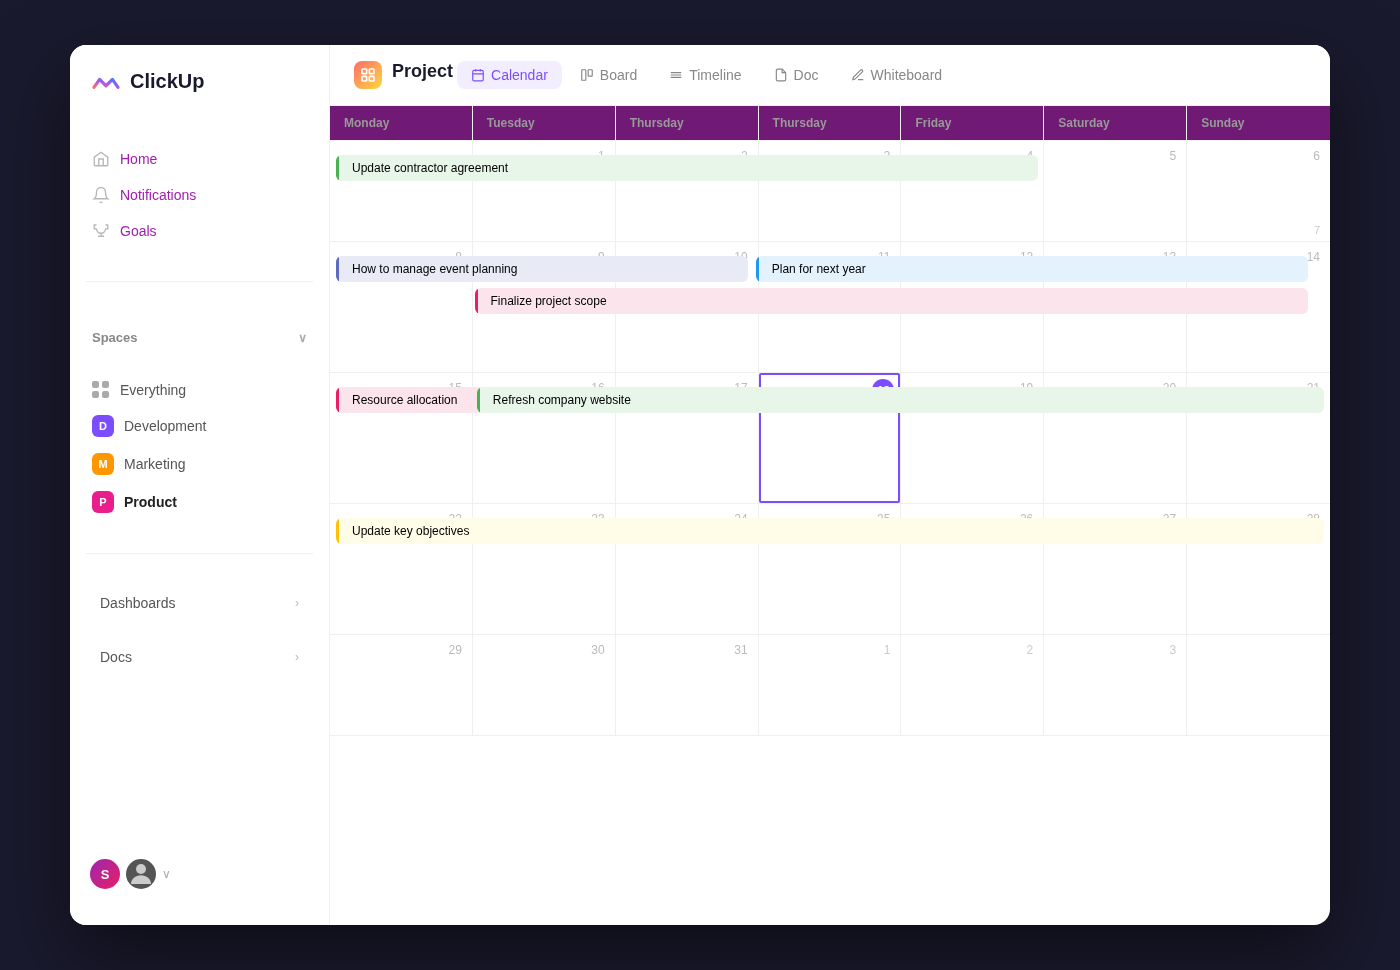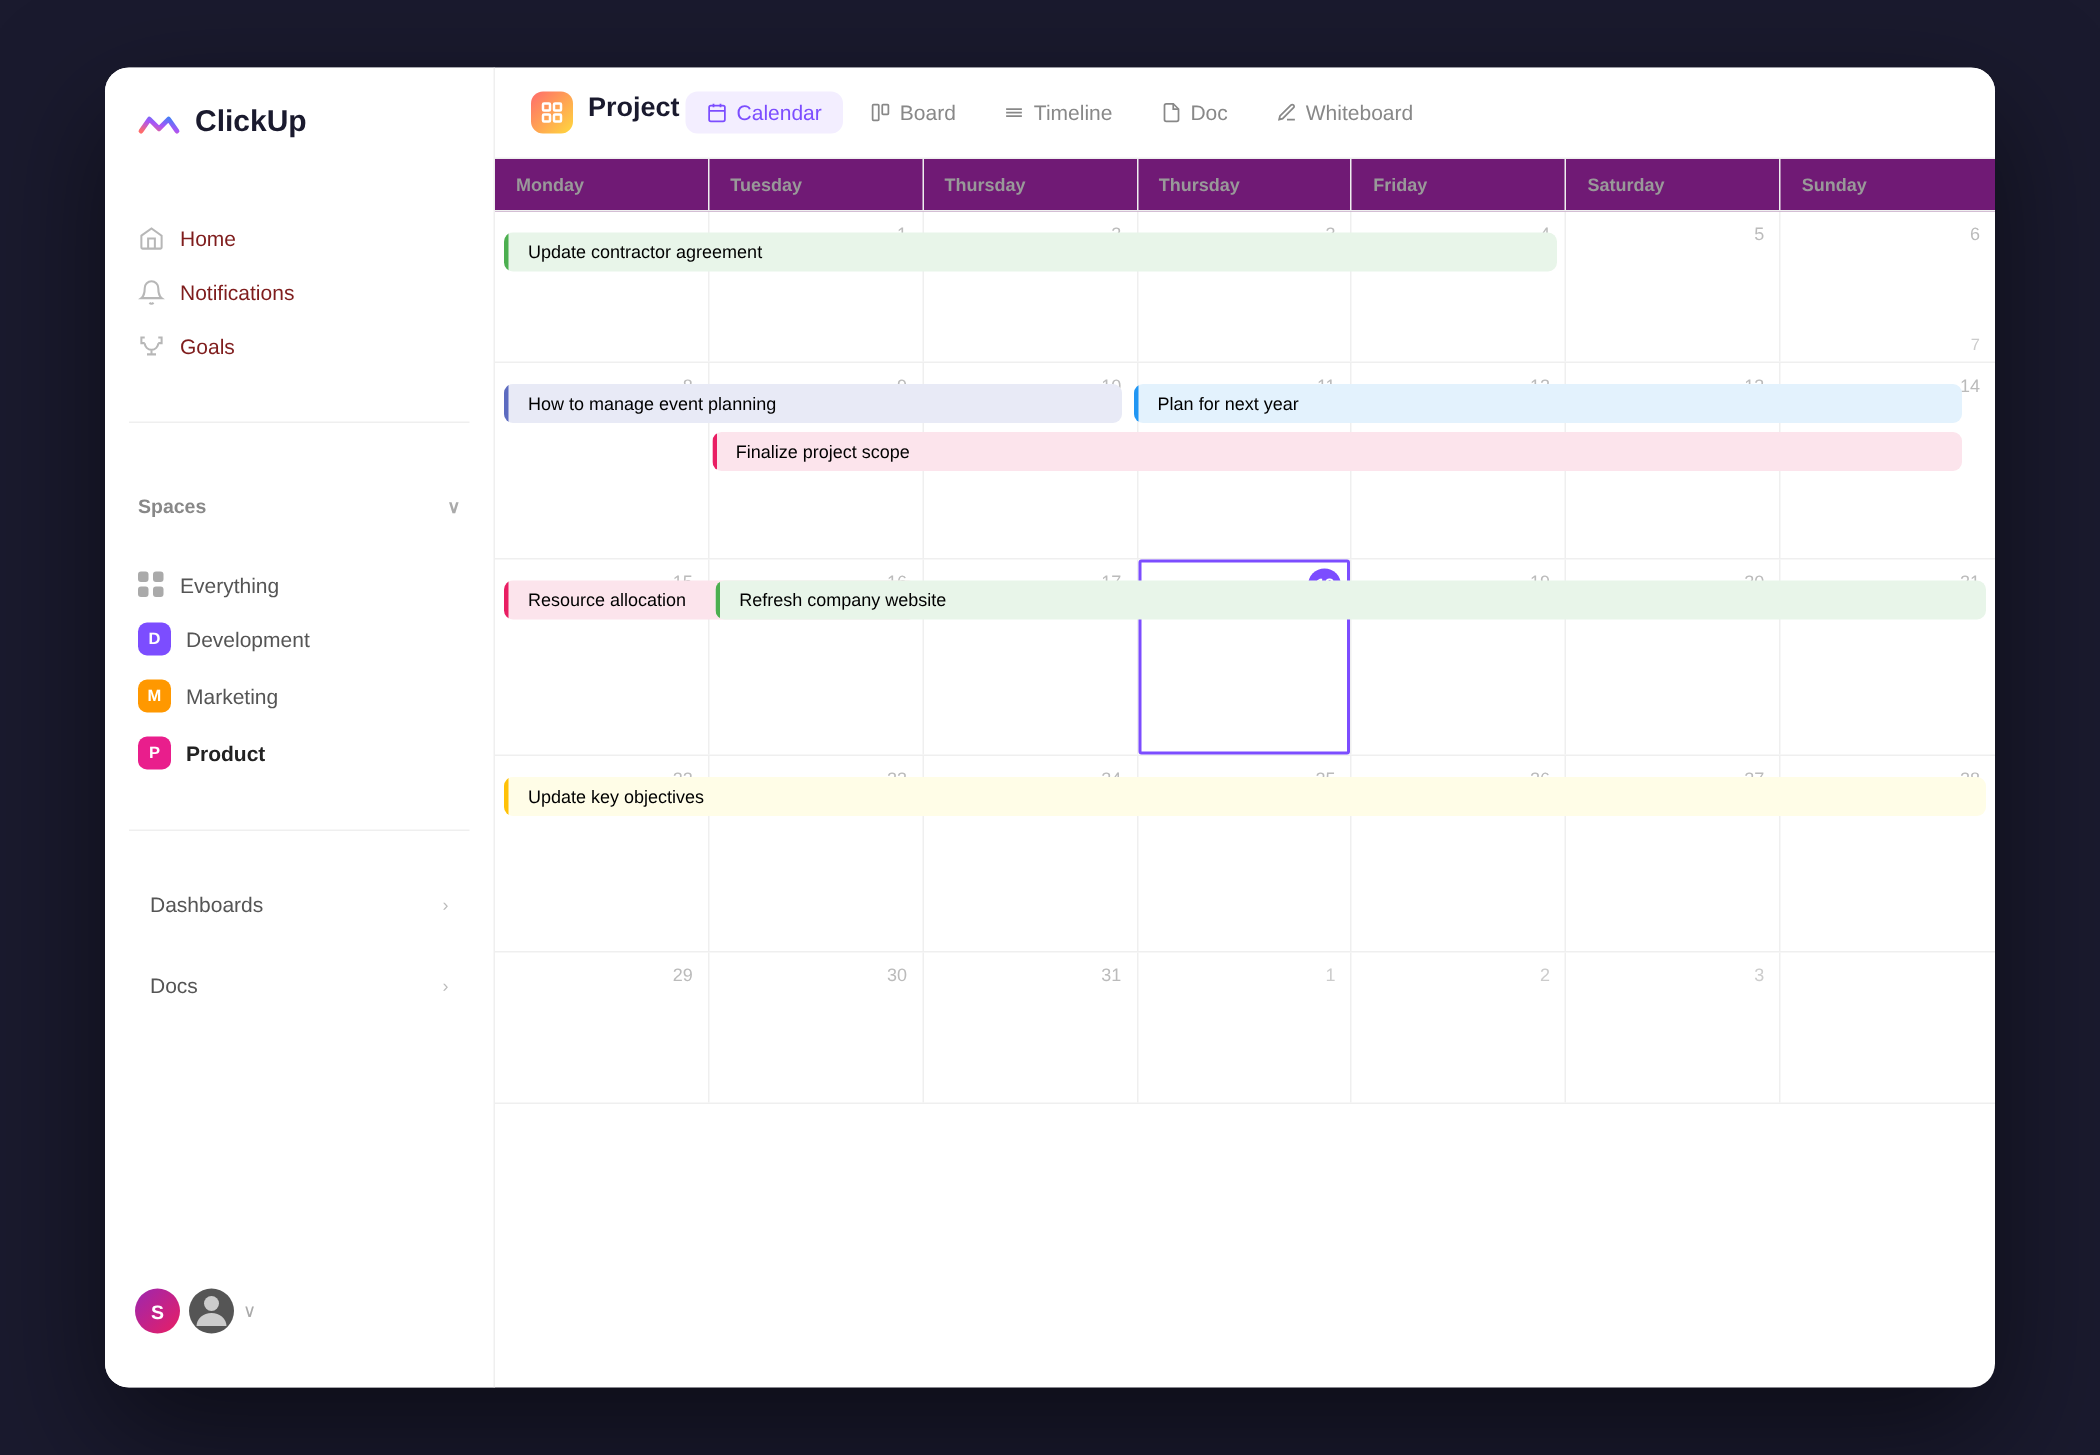--- a/index.html
+++ b/index.html
@@ -50,21 +50,21 @@
       padding: 0 8px;
     }
     .nav-item {
       display: flex;
       align-items: center;
       gap: 10px;
       padding: 9px 14px;
       border-radius: 8px;
       cursor: pointer;
       font-size: 14px;
-      color: #7f1d1d;
+      color: #a21caf;
       font-weight: 400;
     }
     .nav-item .nav-icon { width: 18px; height: 18px; opacity: 0.6; }
     .spaces-header {
       display: flex;
       align-items: center;
       justify-content: space-between;
       padding: 16px 22px 8px 22px;
       font-size: 13px;
       font-weight: 600;

